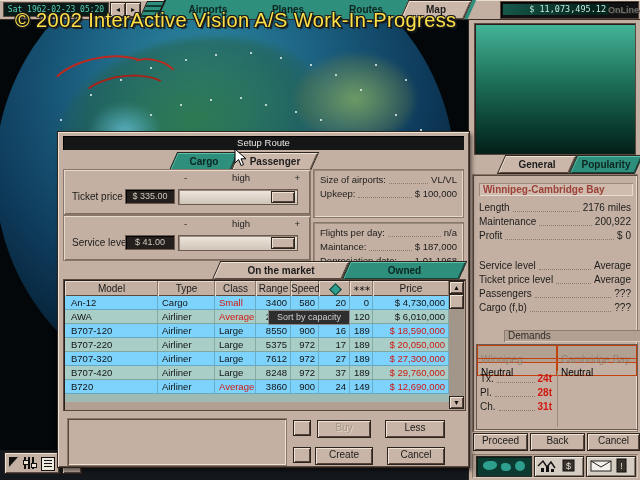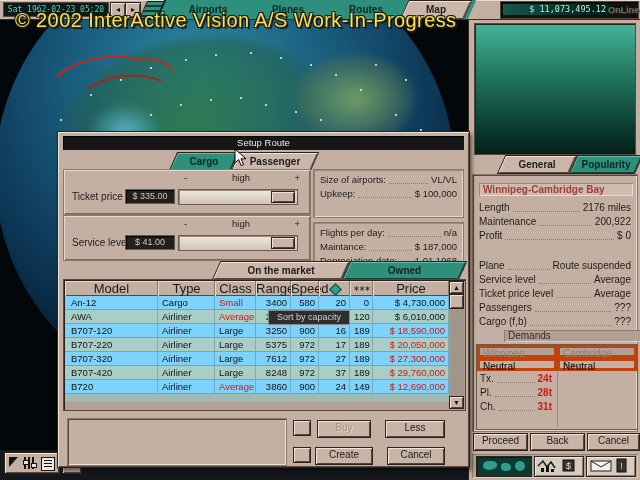--- a/index.html
+++ b/index.html
@@ -62,21 +62,21 @@
     box-shadow:inset 1px 1px 0 #9a897c,inset -1px -1px 0 #e8dccf;font-size:10px;font-weight:bold;
     color:#9c4038;line-height:13px;padding-left:4px;}
   .kv{display:flex;font-size:10px;line-height:14px;color:#1c1c1c;}
   .kv .k{white-space:nowrap;text-align:right;}
   .kv .leader{flex:1;border-bottom:1px dotted #8a7a6e;margin:0 3px 3px;}
   .kv .v{white-space:nowrap;}
   .sechdr{position:absolute;left:3px;width:158px;height:12px;background:#b2a092;
     box-shadow:inset 1px 1px 0 #8d7c6f,inset -1px -1px 0 #d8ccbe;font-size:10px;color:#2e2a26;
     line-height:12px;padding-left:4px;}
   #demtable{position:absolute;left:3px;top:169px;width:160px;height:84px;border:1px solid #6b5a50;font-size:10px;}
-  #demtable .cell{position:absolute;box-sizing:border-box;border:3px solid #c2410c;line-height:12px;padding:0 3px;}
+  #demtable .cell{position:absolute;box-sizing:border-box;border:1px solid #c2410c;line-height:12px;padding:8px 3px;}
   #demtable .hd{background:#b2a092;color:#8f8174;}
   .demrow{display:flex;font-size:10px;line-height:14px;color:#1c1c1c;padding:0 3px;}
   .demrow .leader{flex:1;border-bottom:1px dotted #8a7a6e;margin:0 3px 3px;}
   .demrow .v{font-weight:bold;}
   
   #bottombar{position:absolute;left:0;top:450px;width:468px;height:30px;background:#14181c;z-index:2;}
   #bl-toolbar{position:absolute;left:4px;top:2px;width:54px;height:20px;}
   #bl-stub{position:absolute;left:62px;top:12px;width:18px;height:10px;}
   .mini-icon{position:absolute;top:4px;}
   #rtoolbar{position:absolute;left:3px;top:435px;width:166px;height:24px;background:#b2a092;
@@ -102,21 +102,21 @@
     border:1px solid #2e241e;box-shadow:inset 1px 1px 0 #efe3d6,inset -1px -1px 0 #55443c;}
   .infobox{position:absolute;border:1px solid #8a776a;box-shadow:inset 1px 1px 0 #9a897c,inset -1px -1px 0 #e6dacd;
     padding:3px 6px;box-sizing:border-box;}
   .infobox .kv{font-size:9.5px;line-height:14px;}
   
   #mtable{position:absolute;left:5px;top:147px;width:401px;height:130px;border:1px solid #59473d;
     box-shadow:inset 1px 1px 0 #2a1f1a;background:#b2a092;}
   #mhead{position:absolute;left:1px;top:1px;width:384px;height:15px;display:grid;
     grid-template-columns:93px 57px 41px 35px 28px 31px 23px 76px;background:#c4b0a2;}
   #mhead .hc{box-shadow:inset -1px 0 0 #8a776a,inset 1px 1px 0 #e6dacd,inset 0 -1px 0 #59473d;
-    font-size:13px;line-height:15px;text-align:center;color:#1a1a1a;position:relative;}
+    font-size:10px;line-height:15px;text-align:center;color:#1a1a1a;position:relative;}
   #mrows{position:absolute;left:1px;top:16px;width:384px;}
   .m-row{display:grid;grid-template-columns:93px 57px 41px 35px 28px 31px 23px 76px;height:14px;
     background:#7dd3fc;font-size:9.5px;line-height:14px;color:#131313;border-bottom:1px solid rgba(55,90,85,.35);box-sizing:border-box;}
   .m-row:nth-child(even){background:#a9cdc7;}
   .m-row>span{box-shadow:inset -1px 0 0 rgba(55,90,85,.3);padding:0 4px;white-space:nowrap;overflow:hidden;}
   .m-row .num{text-align:right;}
   .m-row .c-model{padding-left:6px;}
   #mpartial{position:absolute;left:1px;top:114px;width:384px;height:8px;background:#9fb9b3;}
   #mfoot{position:absolute;left:1px;top:122px;width:384px;height:7px;background:#b2a092;}
   #mscroll{position:absolute;right:1px;top:1px;width:15px;height:128px;background:#a2958a;}
@@ -230,25 +230,20 @@
     <span class="v">200,922</span>
   </div>
 
   <div class="kv">
     <span class="k">Profit</span>
     <span class="leader"></span>
     <span class="v">$ 0</span>
   </div>
 </div>
       <div style="position:absolute;left:6px;top:84px;width:152px;">
-  <div class="kv">
-    <span class="k">Plane</span>
-    <span class="leader"></span>
-    <span class="v">Route suspended</span>
-  </div>
 
   <div class="kv">
     <span class="k">Service level</span>
     <span class="leader"></span>
     <span class="v">Average</span>
   </div>
 
   <div class="kv">
     <span class="k">Ticket price level</span>
     <span class="leader"></span>
@@ -456,21 +451,21 @@
     <span class="num">476</span>
     <span class="num">22</span>
     <span class="num">120</span>
     <span class="num">$ 6,010,000</span>
   </div>
 
   <div class="m-row">
     <span class="c-model">B707-120</span>
     <span>Airliner</span>
     <span>Large</span>
-    <span class="num">3250</span>
+    <span class="num">8550</span>
     <span class="num">900</span>
     <span class="num">16</span>
     <span class="num">189</span>
     <span class="num red">$ 18,590,000</span>
   </div>
 
   <div class="m-row">
     <span class="c-model">B707-220</span>
     <span>Airliner</span>
     <span>Large</span>

